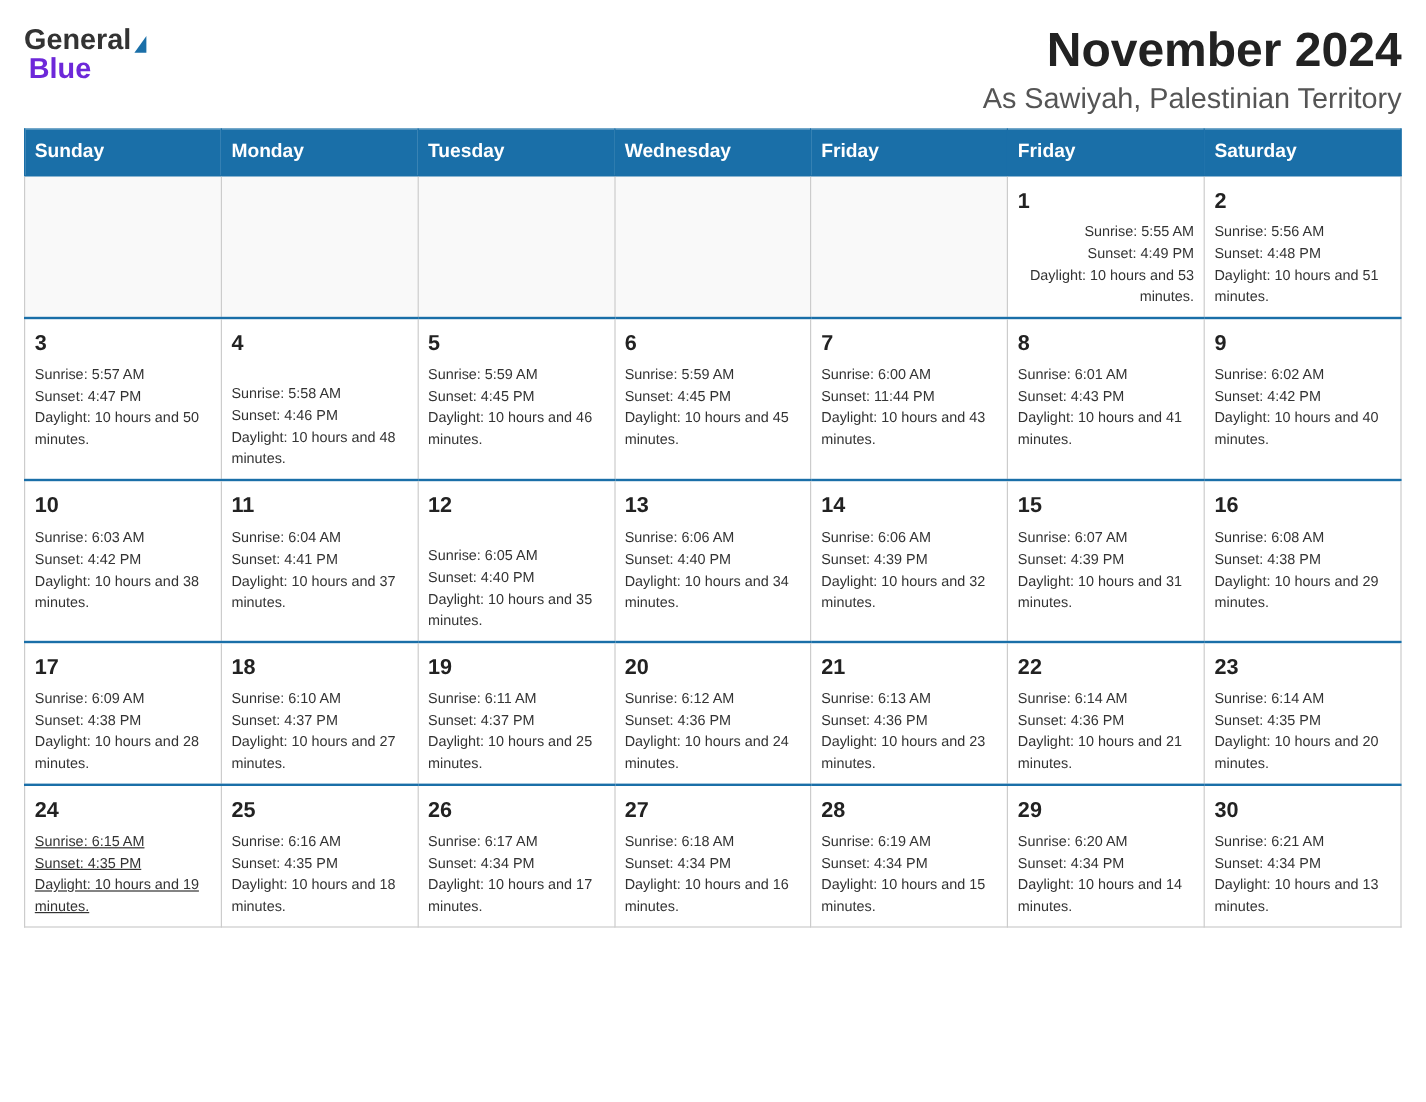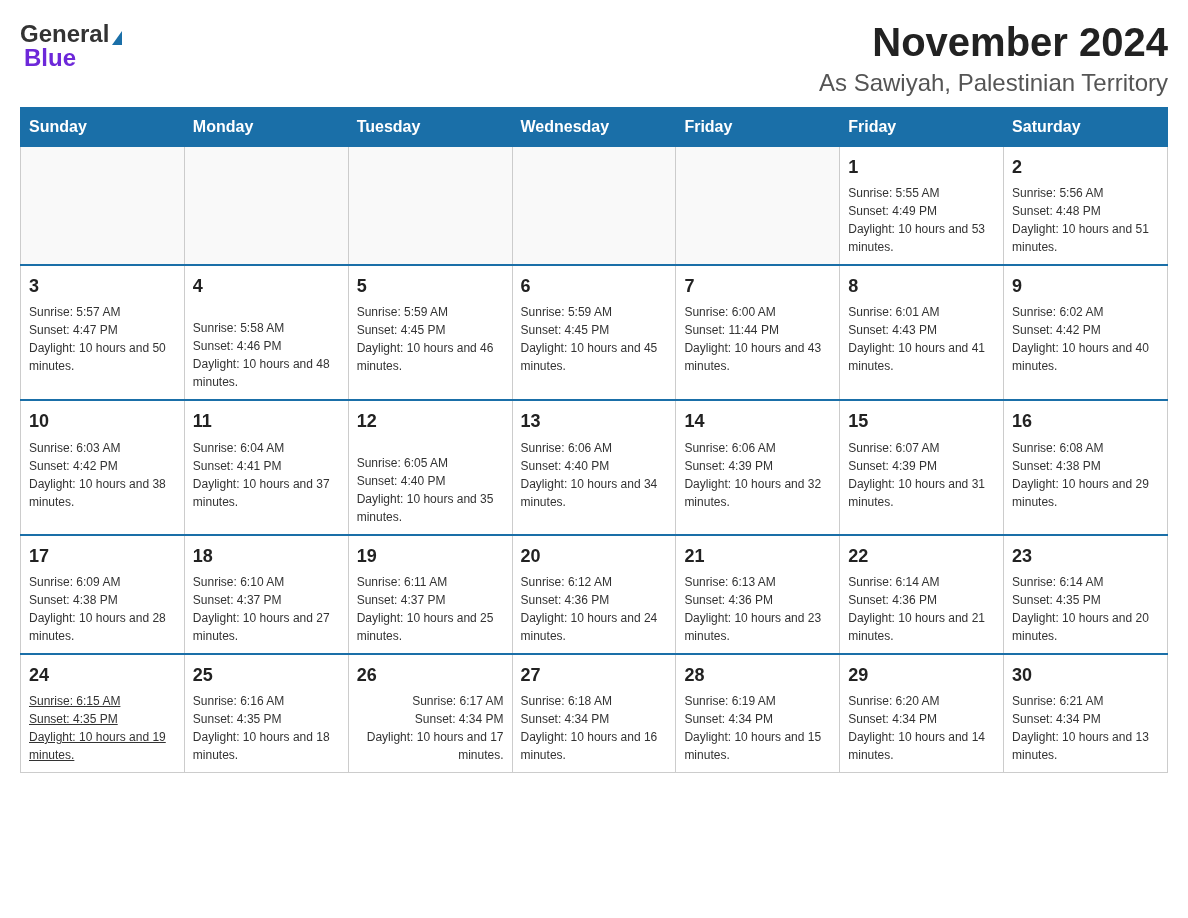--- a/index.html
+++ b/index.html
@@ -107,21 +107,21 @@
   </thead>
   <tbody id="calendar-body">
   <tr>
         <td class="empty"></td>
         <td class="empty"></td>
         <td class="empty"></td>
         <td class="empty"></td>
         <td class="empty"></td>
         <td>
           <span class="day-number">1</span>
-          <div class="day-info" style="white-space: pre-line;">Sunrise: 5:55 AM
+          <div class="day-info" style="white-space: pre-line; text-align: right;">Sunrise: 5:55 AM
 Sunset: 4:49 PM
 Daylight: 10 hours and 53 minutes.</div>
         </td>
         <td>
           <span class="day-number">2</span>
           <div class="day-info" style="white-space: pre-line;">Sunrise: 5:56 AM
 Sunset: 4:48 PM
 Daylight: 10 hours and 51 minutes.</div>
         </td>
       </tr>
@@ -265,21 +265,21 @@
 Daylight: 10 hours and 19 minutes.</div>
         </td>
         <td>
           <span class="day-number">25</span>
           <div class="day-info" style="white-space: pre-line;">Sunrise: 6:16 AM
 Sunset: 4:35 PM
 Daylight: 10 hours and 18 minutes.</div>
         </td>
         <td>
           <span class="day-number">26</span>
-          <div class="day-info" style="white-space: pre-line; text-align: right;">Sunrise: 6:17 AM
+          <div class="day-info" style="white-space: pre-line;">Sunrise: 6:17 AM
 Sunset: 4:34 PM
 Daylight: 10 hours and 17 minutes.</div>
         </td>
         <td>
           <span class="day-number">27</span>
           <div class="day-info" style="white-space: pre-line;">Sunrise: 6:18 AM
 Sunset: 4:34 PM
 Daylight: 10 hours and 16 minutes.</div>
         </td>
         <td>

